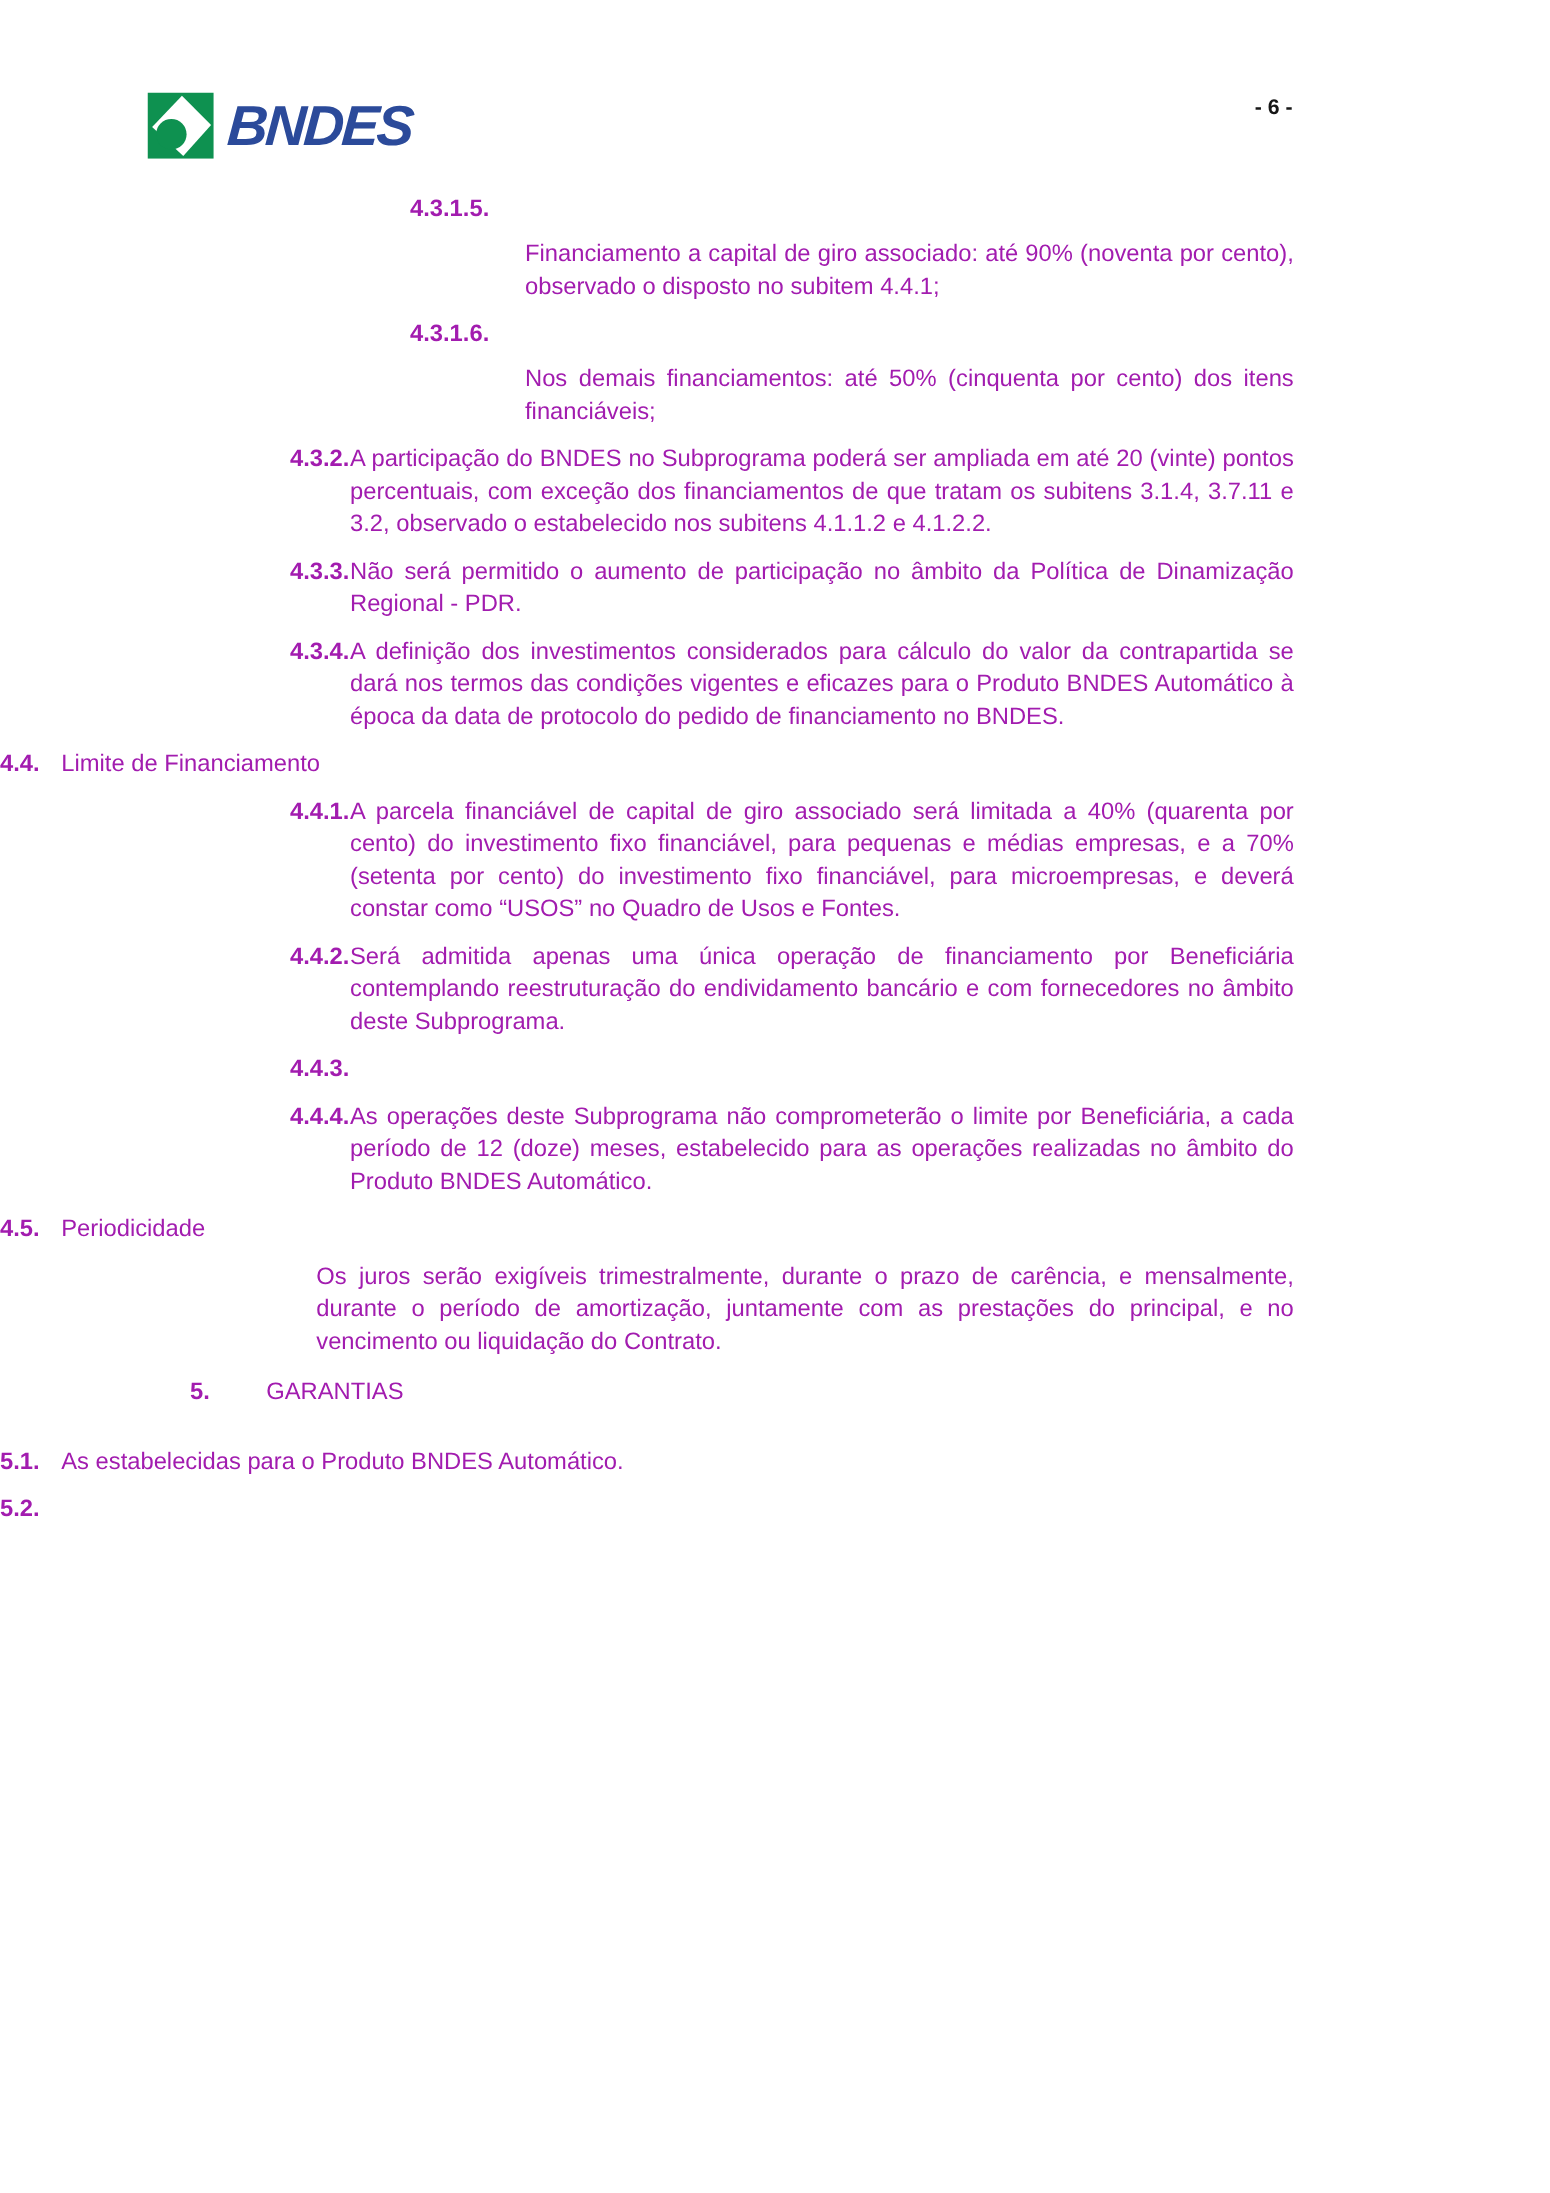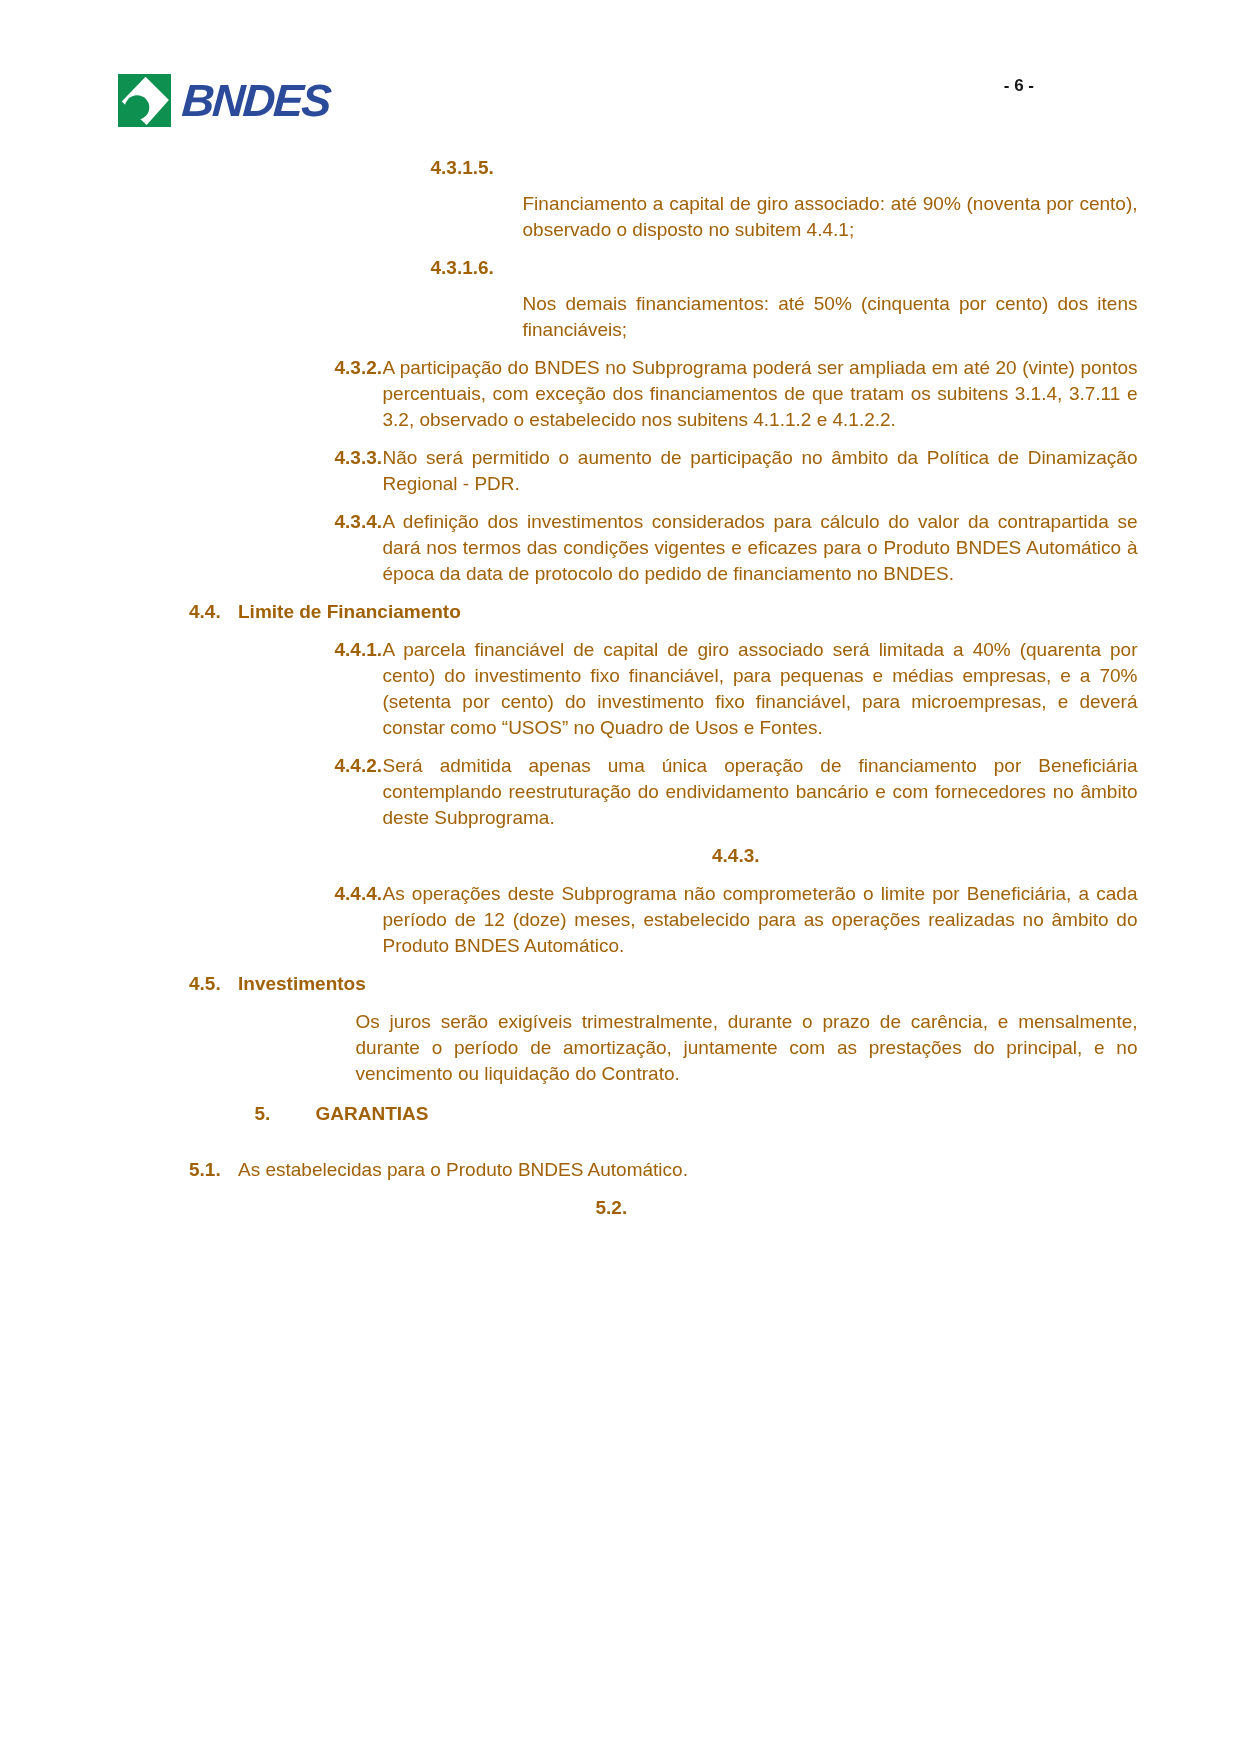--- a/index.html
+++ b/index.html
@@ -46,35 +46,34 @@
   
   .doc {
     position: absolute;
     top: 155px;
     left: 0;
     right: 0;
   }
   .row {
     display: flex;
     margin-bottom: 12px;
-    color: #a16207;
+    color: #a21caf;
     font-size: 19px;
     line-height: 26px;
-    justify-content: center;
   }
   .num { font-weight: bold; flex: 0 0 auto; }
   .txt { text-align: justify; }
 
   .lv4 { margin-left: 328px; }  .lv4 .num { width: 92px; }  .lv4 .txt { width: 615px; margin-top: 36px; }
   .lv3 { margin-left: 232px; }  .lv3 .num { width: 48px; }  .lv3 .txt { width: 755px; }
   .lv2 { }  .lv2 .num { width: 49px; }  .lv2 .txt { width: 813px; }
   .lv1 { margin-left: 152px; }  .lv1 .num { width: 61px; }  .lv1 .txt { width: 822px; }
   .lv0 { margin-left: 253px; }  .lv0 .txt { width: 782px; }
 
-  .type-heading .txt { font-weight: bold; text-align: left; }
+  .type-heading .txt { font-weight: normal; text-align: left; }
   .type-heading.lv2 { margin-top: 9px; }
   .type-heading.lv1 { margin-top: 14px; margin-bottom: 30px; }
 </style>
 </head>
 <body>
 
 <div class="page">
 
   <div class="logo">
     <svg class="logo-mark" width="53" height="53" viewBox="0 0 100 100" aria-hidden="true">
@@ -122,21 +121,21 @@
       </div>
       <div class="row lv3 type-item">
         <span class="num">4.4.3.</span>
       </div>
       <div class="row lv3 type-item">
         <span class="num">4.4.4.</span>
         <span class="txt">As operações deste Subprograma não comprometerão o limite por Beneficiária, a cada período de 12 (doze) meses, estabelecido para as operações realizadas no âmbito do Produto BNDES Automático.</span>
       </div>
       <div class="row lv2 type-heading">
         <span class="num">4.5.</span>
-        <span class="txt">Investimentos</span>
+        <span class="txt">Periodicidade</span>
       </div>
       <div class="row lv0 type-body">
         <span class="txt">Os juros serão exigíveis trimestralmente, durante o prazo de carência, e mensalmente, durante o período de amortização, juntamente com as prestações do principal, e no vencimento ou liquidação do Contrato.</span>
       </div>
       <div class="row lv1 type-heading">
         <span class="num">5.</span>
         <span class="txt">GARANTIAS</span>
       </div>
       <div class="row lv2 type-item">
         <span class="num">5.1.</span>

